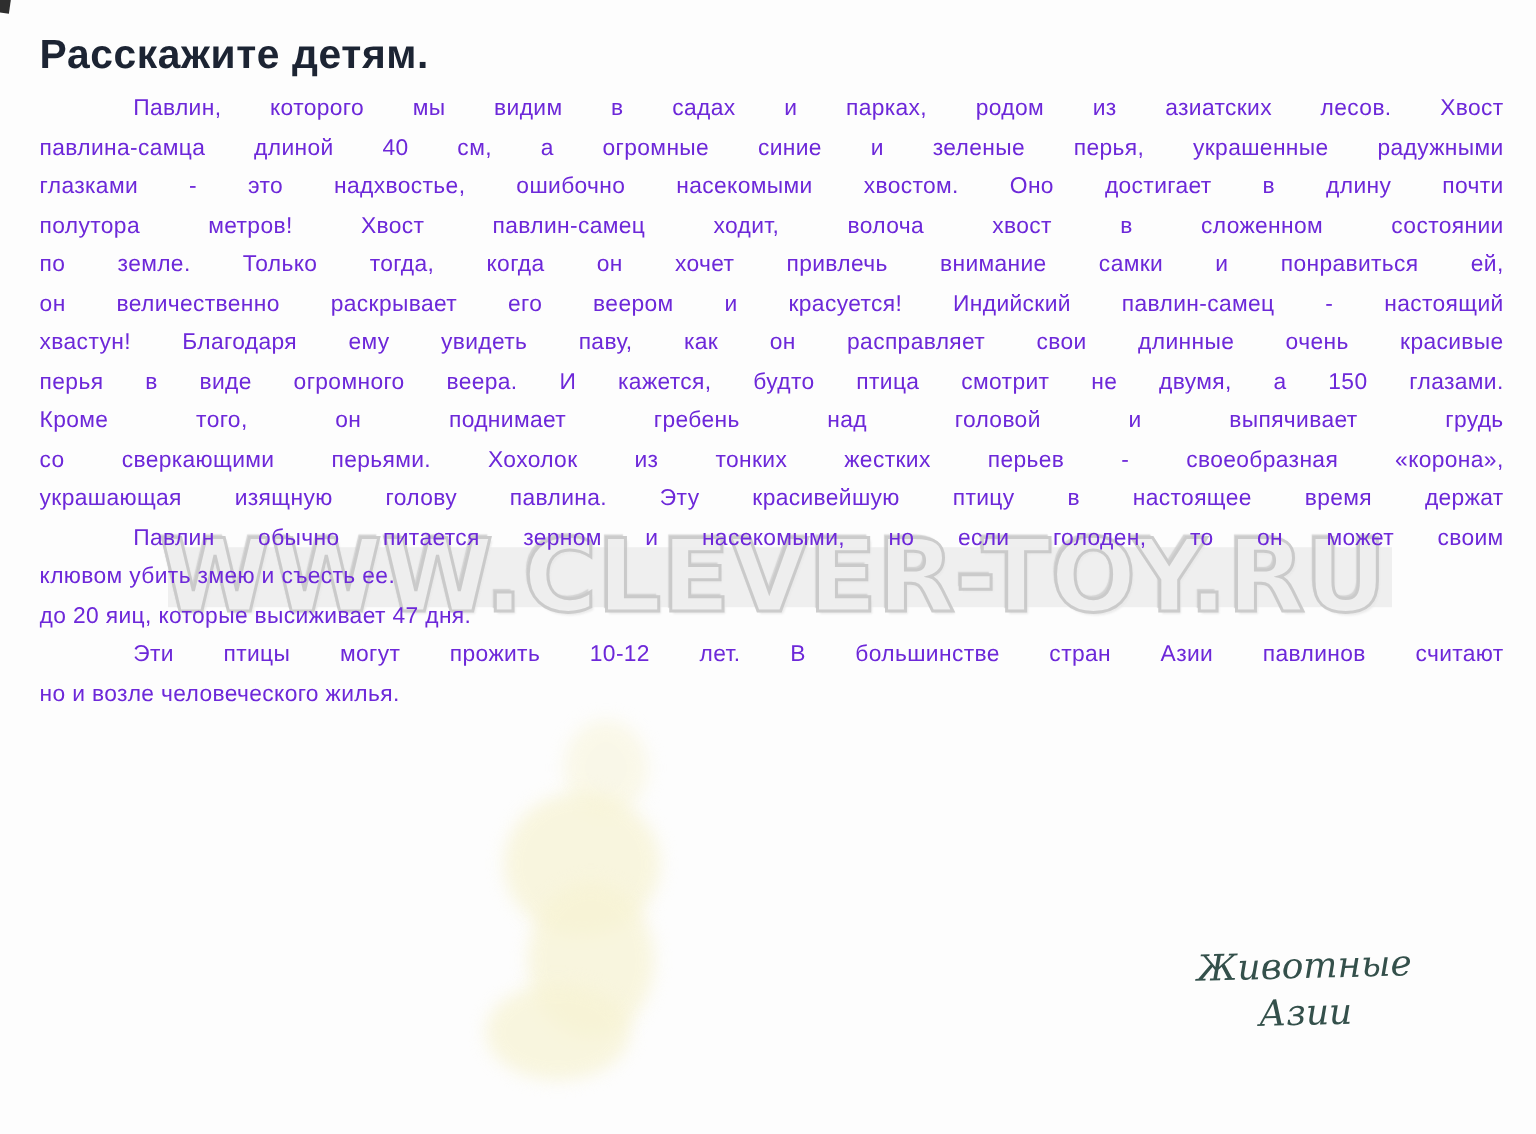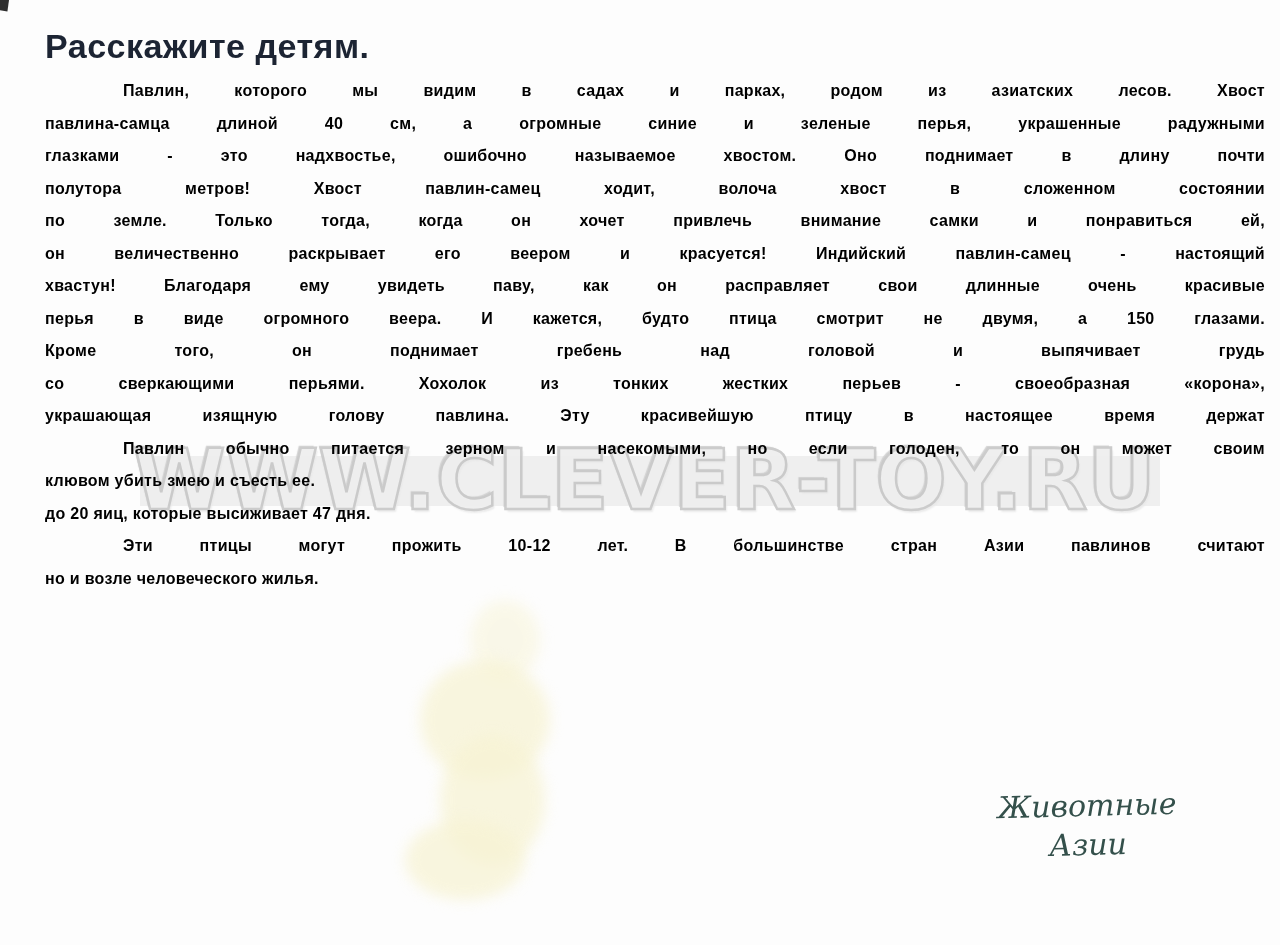--- a/index.html
+++ b/index.html
@@ -60,40 +60,40 @@
     color: #eeeeee;
     -webkit-text-stroke: 2.5px #c7c7c7;
     text-shadow: -2px -2px 1px #cfcfcf, 2px 3px 2px #e9e9e9;
     opacity: 0.9;
     user-select: none;
   }
 
   
   .content {
     position: absolute;
-    left: 45px; top: 0;
+    left: 33px; top: 0;
     width: 1220px;
     z-index: 2;
   }
   .doc-title {
     margin-top: 26px;
     font-size: 34px;
     line-height: 40px;
     font-weight: bold;
     color: #1c2433;
     letter-spacing: 0.5px;
   }
   .doc-body {
     margin-top: 9px;
   }
   .line {
-    font-size: 16px;
+    font-size: 19px;
     line-height: 32.5px;
-    font-weight: bold;
-    color: #000000;
+    font-weight: normal;
+    color: #6d28d9;
     letter-spacing: 0.3px;
     text-align: justify;
     text-align-last: justify;
     overflow: hidden;
     white-space: normal;
   }
   .line.first { text-indent: 78px; }
   .line.last  { text-align-last: left; }
 
   
@@ -124,21 +124,21 @@
   <div class="stain s3"></div>
 
   <div class="wm-band"></div>
   <div class="watermark">WWW.CLEVER-TOY.RU</div>
 
   <div class="content">
     <div class="doc-title">Расскажите детям.</div>
     <div class="doc-body">
         <div class="line first">Павлин, которого мы видим в садах и парках, родом из азиатских лесов. Хвост</div>
         <div class="line">павлина-самца длиной 40 см, а огромные синие и зеленые перья, украшенные радужными</div>
-        <div class="line">глазками - это надхвостье, ошибочно называемое хвостом. Оно поднимает в длину почти</div>
+        <div class="line">глазками - это надхвостье, ошибочно насекомыми хвостом. Оно достигает в длину почти</div>
         <div class="line">полутора метров! Хвост павлин-самец ходит, волоча хвост в сложенном состоянии</div>
         <div class="line">по земле. Только тогда, когда он хочет привлечь внимание самки и понравиться ей,</div>
         <div class="line">он величественно раскрывает его веером и красуется! Индийский павлин-самец - настоящий</div>
         <div class="line">хвастун! Благодаря ему увидеть паву, как он расправляет свои длинные очень красивые</div>
         <div class="line">перья в виде огромного веера. И кажется, будто птица смотрит не двумя, а 150 глазами.</div>
         <div class="line">Кроме того, он поднимает гребень над головой и выпячивает грудь</div>
         <div class="line">со сверкающими перьями. Хохолок из тонких жестких перьев - своеобразная «корона»,</div>
         <div class="line">украшающая изящную голову павлина. Эту красивейшую птицу в настоящее время держат</div>
         <div class="line first">Павлин обычно питается зерном и насекомыми, но если голоден, то он может своим</div>
         <div class="line last">клювом убить змею и съесть ее.</div>

